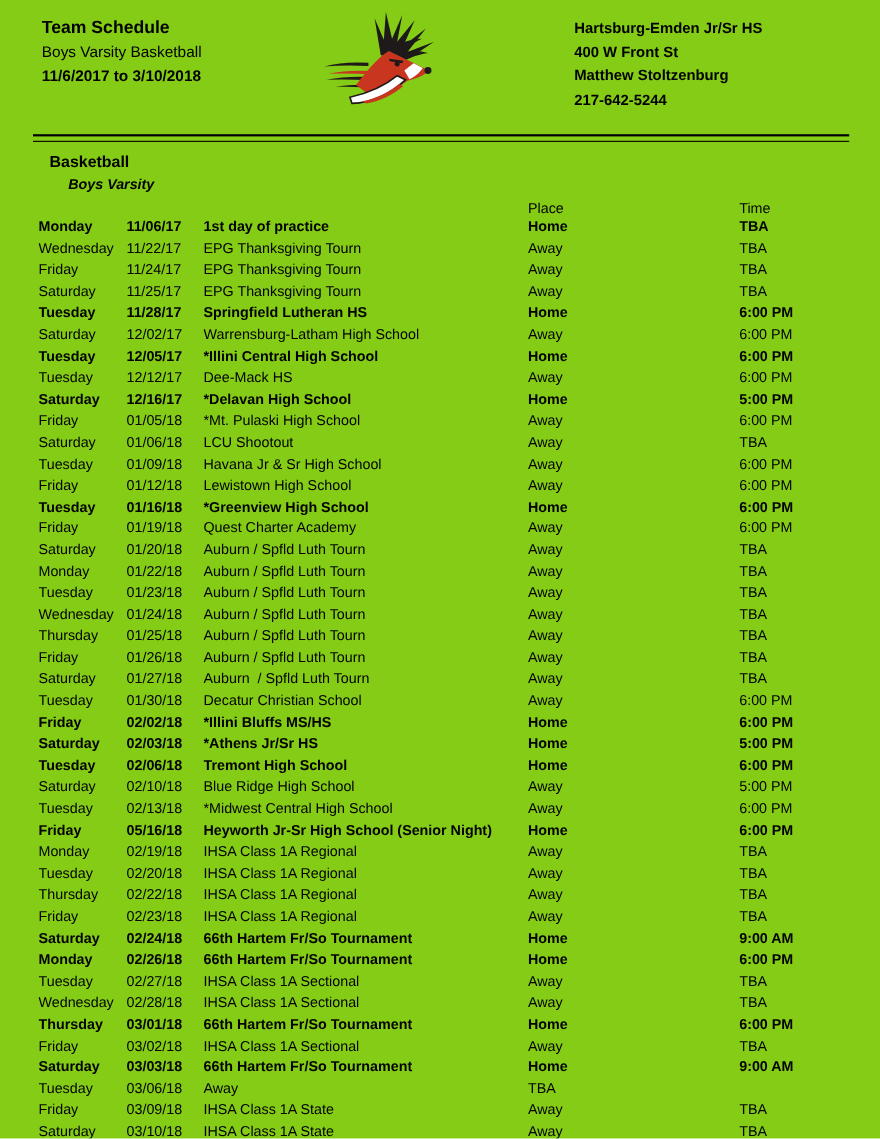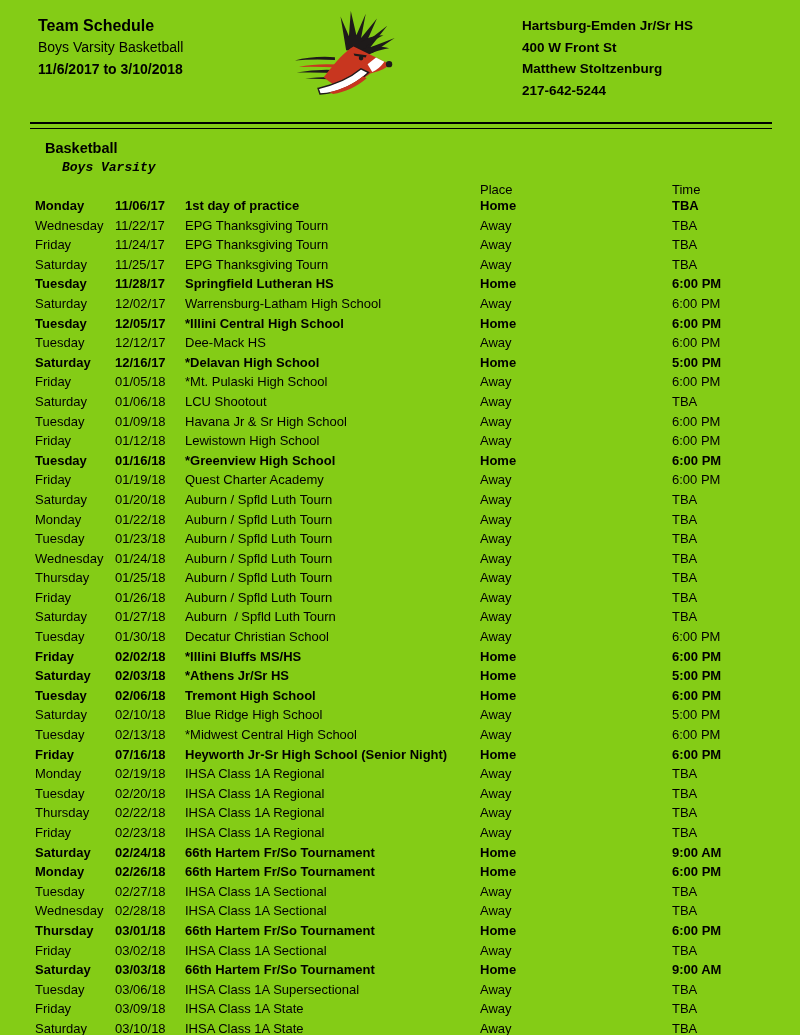--- a/index.html
+++ b/index.html
@@ -14,21 +14,21 @@
   .hdr-range{font-size:14px;font-weight:700;line-height:22px;}
   .logo{position:absolute;left:292px;top:4px;width:112px;height:96px;}
   .hdr-right{position:absolute;left:522px;top:15px;font-size:13.5px;font-weight:700;line-height:21.5px;}
   .rule{
     position:absolute;left:30px;top:122px;width:742px;height:4px;
     border-top:2.5px solid #000;border-bottom:1.5px solid #000;
   }
   
   .content{position:absolute;left:0;top:140px;width:800px;}
   .sport{margin-left:45px;font-size:14.5px;font-weight:700;line-height:17px;}
-  .team{margin-left:62px;margin-top:3px;font-size:13px;font-weight:700;font-style:italic;line-height:16px;font-family:Liberation Mono, monospace;}
+  .team{margin-left:62px;margin-top:3px;font-size:13px;font-weight:700;font-style:italic;line-height:16px;}
   
   .sched{margin-top:7px;}
   .grid-row{
     display:grid;grid-template-columns:80px 70px 295px 192px 1fr;
     padding-left:35px;font-size:13px;height:19.6px;line-height:19.6px;
     white-space:pre;overflow:hidden;
   }
   .head-row{height:13px;line-height:13px;}
   .grid-row.bold{font-weight:700;}
   .cell{overflow:hidden;}
@@ -288,21 +288,21 @@
   </div>
           <div class="grid-row">
     <div class="cell">Tuesday</div>
     <div class="cell">02/13/18</div>
     <div class="cell">*Midwest Central High School</div>
     <div class="cell">Away</div>
     <div class="cell">6:00 PM</div>
   </div>
           <div class="grid-row bold">
     <div class="cell">Friday</div>
-    <div class="cell">07/16/18</div>
+    <div class="cell">05/16/18</div>
     <div class="cell">Heyworth Jr-Sr High School (Senior Night)</div>
     <div class="cell">Home</div>
     <div class="cell">6:00 PM</div>
   </div>
           <div class="grid-row">
     <div class="cell">Monday</div>
     <div class="cell">02/19/18</div>
     <div class="cell">IHSA Class 1A Regional</div>
     <div class="cell">Away</div>
     <div class="cell">TBA</div>
@@ -373,21 +373,20 @@
           <div class="grid-row bold">
     <div class="cell">Saturday</div>
     <div class="cell">03/03/18</div>
     <div class="cell">66th Hartem Fr/So Tournament</div>
     <div class="cell">Home</div>
     <div class="cell">9:00 AM</div>
   </div>
           <div class="grid-row">
     <div class="cell">Tuesday</div>
     <div class="cell">03/06/18</div>
-    <div class="cell">IHSA Class 1A Supersectional</div>
     <div class="cell">Away</div>
     <div class="cell">TBA</div>
   </div>
           <div class="grid-row">
     <div class="cell">Friday</div>
     <div class="cell">03/09/18</div>
     <div class="cell">IHSA Class 1A State</div>
     <div class="cell">Away</div>
     <div class="cell">TBA</div>
   </div>

